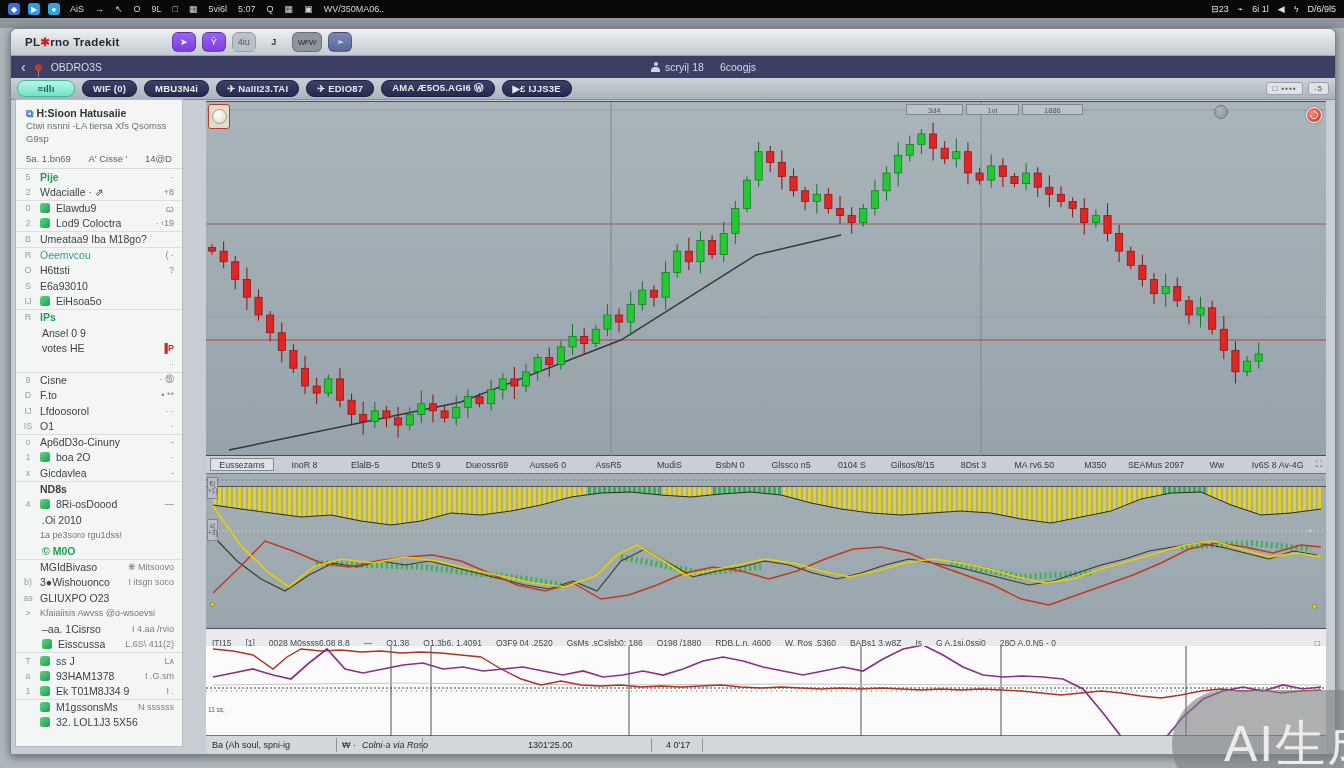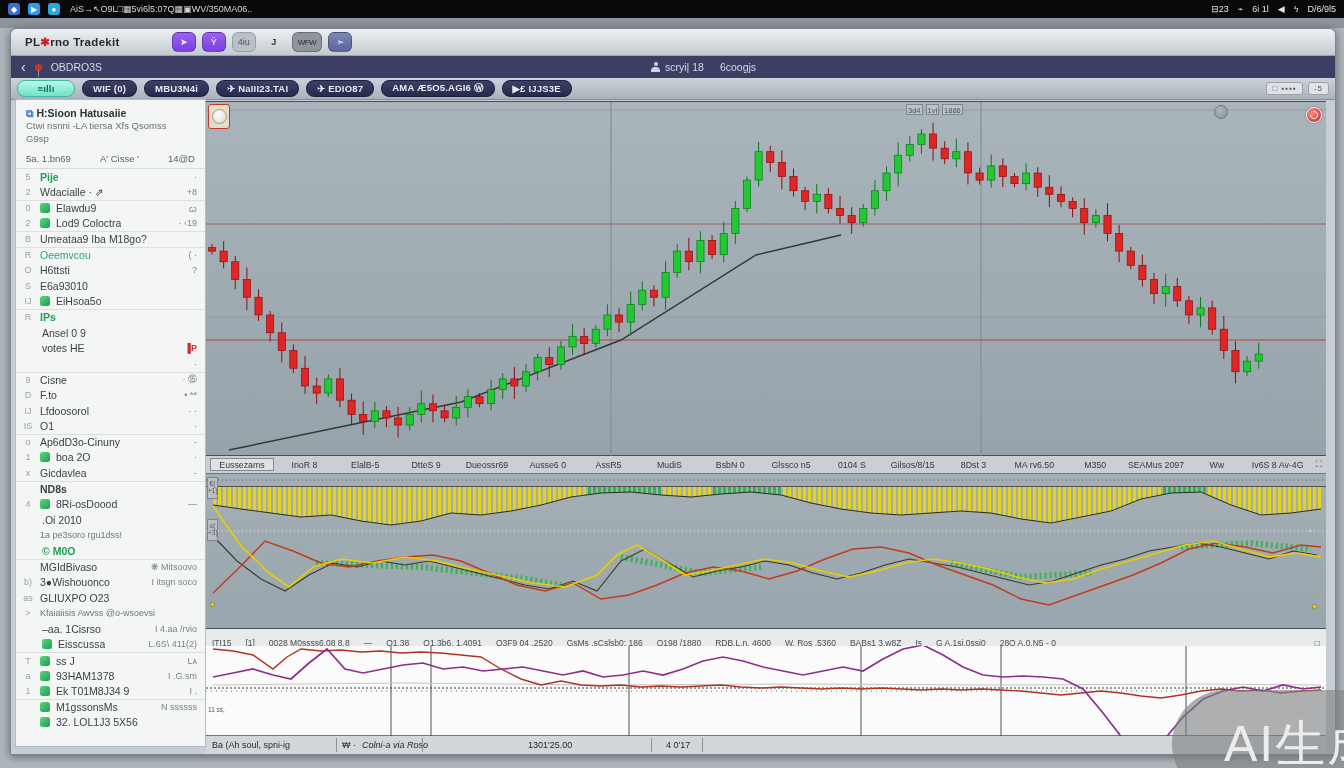--- a/index.html
+++ b/index.html
@@ -40,21 +40,21 @@
     background:linear-gradient(#ccd3da,#a9b2bb);display:flex;align-items:center;gap:7px;padding:0 6px;
     border-bottom:1px solid #858d93;}
   .toolbtn{height:17px;border-radius:8px;background:linear-gradient(#3a4068,#262b4c);color:#e8eaf2;
     font-size:9.5px;font-weight:bold;display:flex;align-items:center;padding:0 10px;white-space:nowrap;
     border:1px solid #1d2140;letter-spacing:.2px;}
   .toolbtn.teal{background:linear-gradient(#b9f7e8,#6fe3c8);color:#0d6b58;border-color:#3fb79c;min-width:58px;justify-content:center;}
   #pager{margin-left:auto;display:flex;gap:5px;align-items:center;}
   #pager .dots{height:13px;border-radius:3px;background:#dfe3e7;border:1px solid #9aa1a7;color:#555;
     font-size:8px;display:flex;align-items:center;padding:0 5px;letter-spacing:1px;}
   
-  #sidebar{position:absolute;left:4px;top:70px;width:191px;height:648px;background:#f4f6f5;
+  #sidebar{position:absolute;left:4px;top:70px;width:168px;height:648px;background:#f4f6f5;
     border:1px solid #b4bbbf;overflow:hidden;font-size:10.5px;color:#3c4144;}
   #sbheader{padding:6px 8px 4px 10px;line-height:1.35;}
   #sbheader .l1{font-weight:bold;color:#2e3336;}
   #sbheader .l1 .hic{color:#3a7bd5;margin-right:3px;}
   #sbheader .l2,#sbheader .l3{color:#6a7073;font-size:9.5px;}
   #sbtabs{display:flex;justify-content:space-between;padding:3px 10px 4px;color:#5a6064;font-size:9.5px;
     border-bottom:1px solid #d8dcda;}
   .sbrow{display:flex;align-items:center;height:15.6px;padding:0 8px 0 6px;gap:6px;}
   .sbrow.sep{border-top:1px solid #dcdfdd;}
   .sbrow .num{width:12px;color:#9aa0a4;font-size:9px;flex:0 0 auto;text-align:center;}
@@ -68,21 +68,21 @@
   .sbrow .val.red{color:#cc2b2b;font-weight:bold;}
   .sbrow.ind1{padding-left:26px;}
   
   .panel{position:absolute;left:195px;width:1120px;}
   #mainchart{top:72px;height:355px;background:linear-gradient(#a9b4bb,#97a3aa);border-top:1px solid #4a4f54;border-bottom:1px solid #4a4f54;}
   #mainchart svg,#midpanel svg,#oscpanel svg{position:absolute;left:0;top:0;}
   .cbadge{position:absolute;left:2px;top:2px;width:22px;height:25px;background:#e4dccb;border:1.5px solid #c0392b;
     border-radius:3px;display:flex;align-items:center;justify-content:center;}
   .cbadge .coin{width:15px;height:15px;border-radius:50%;background:radial-gradient(circle at 38% 35%,#ffffff,#d9d4c4);border:1px solid #a59d88;}
   .ctags{position:absolute;left:700px;top:2px;display:flex;gap:3px;}
-  .ctag{background:#b9c3c9;border:1px solid #7f888e;color:#4b5257;font-size:7.5px;padding:0 1px;height:11px;line-height:11px;}
+  .ctag{background:#b9c3c9;border:1px solid #7f888e;color:#4b5257;font-size:7.5px;padding:0 21px;height:11px;line-height:11px;}
   .knob{position:absolute;left:1008px;top:3px;width:14px;height:14px;border-radius:50%;
     background:radial-gradient(circle at 35% 30%,#aeb8bf,#848f96);border:1px solid #6d767c;}
   .closebtn{position:absolute;left:1100px;top:5px;width:16px;height:16px;border-radius:50%;
     background:radial-gradient(circle at 35% 35%,#ff8a7d,#d21f1f);border:1.5px solid #f2f2f2;box-shadow:0 0 2px rgba(0,0,0,.4);}
   .closebtn::after{content:"";position:absolute;left:3.2px;top:3.2px;width:6px;height:6px;border:1.6px solid #fff;
     border-radius:50%;border-left-color:transparent;transform:rotate(40deg);}
   #timeaxis{top:427px;height:18px;background:#c9cfd3;border-bottom:1px solid #70787e;
     display:flex;align-items:center;font-size:8.8px;color:#33383c;padding:0 4px;}
   #timeaxis .tl{flex:1;text-align:center;white-space:nowrap;overflow:hidden;}
   #timeaxis .tl.boxed{flex:0 0 64px;border:1px solid #848b90;background:#dfe3e5;height:13px;line-height:12px;}
@@ -109,21 +109,21 @@
 <body>
 
 <div id="screen">
 
   <div id="taskbar">
     <span style="display:flex;gap:8px;">
         <span class="appic" style="background: rgb(59, 111, 212);">◆</span>
         <span class="appic" style="background: rgb(46, 155, 230);">▶</span>
         <span class="appic" style="background: rgb(42, 167, 224);">●</span>
       </span>
-    <span style="display:flex;">
+    <span style="display:flex;gap:11px;">
         <span class="titem">AiS</span>
         <span class="titem">→</span>
         <span class="titem">↖</span>
         <span class="titem">O</span>
         <span class="titem">9L</span>
         <span class="titem">□</span>
         <span class="titem">▦</span>
         <span class="titem">5vi6l</span>
         <span class="titem">5:07</span>
         <span class="titem">Q</span>

